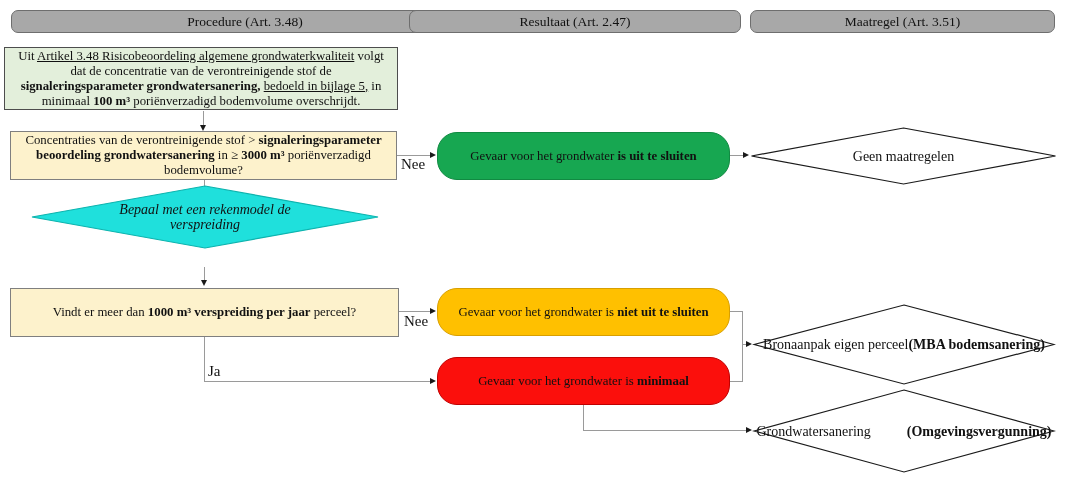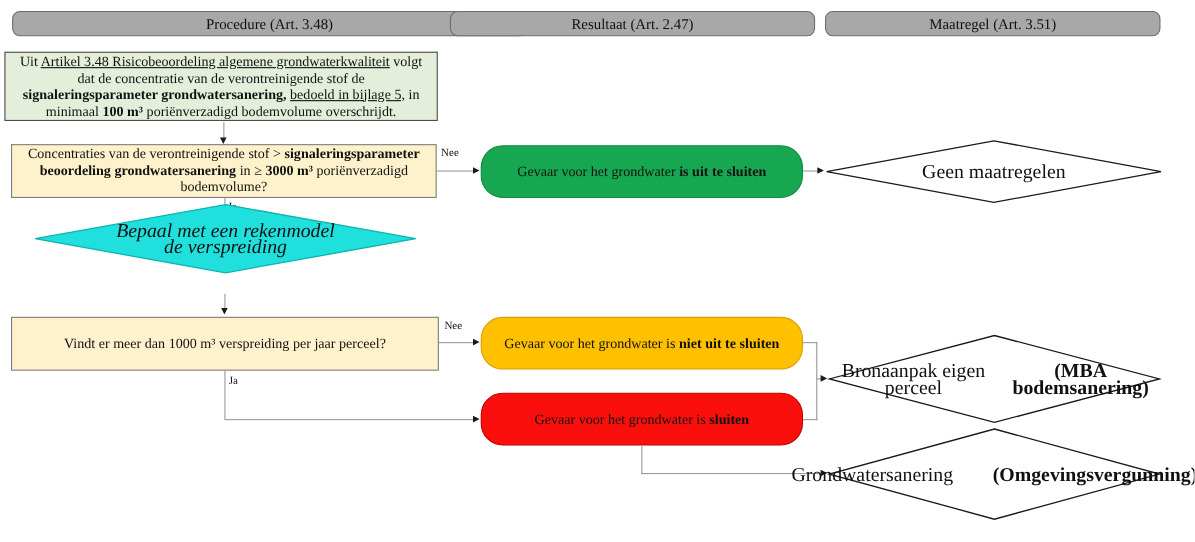--- a/index.html
+++ b/index.html
@@ -40,31 +40,31 @@
     padding:2px 10px;
   }
   .result.green{background:var(--result_green);border:1px solid var(--result_green_border);}
   .result.orange{background:var(--result_orange);border:1px solid var(--result_orange_border);}
   .result.red{background:var(--result_red);border:1px solid var(--result_red_border);}
   .dm{position:absolute;}
   .dm svg{position:absolute;left:0;top:0;}
   .dm .dm-text{
     position:absolute;inset:0;
     display:flex;align-items:center;justify-content:center;
-    text-align:center;font-size:18px;line-height:15px;
+    text-align:center;font-size:14px;line-height:15px;
   }
   .h-line{position:absolute;height:1px;background:var(--line);}
   .v-line{position:absolute;width:1px;background:var(--line);}
   .arr-r{position:absolute;width:0;height:0;
     border-top:3.5px solid transparent;border-bottom:3.5px solid transparent;
     border-left:6px solid var(--arrow);}
   .arr-d{position:absolute;width:0;height:0;
     border-left:3.5px solid transparent;border-right:3.5px solid transparent;
     border-top:6px solid var(--arrow);}
-  .edge-label{position:absolute;font-size:10px;}
+  .edge-label{position:absolute;font-size:15px;margin-top:22px;}
 </style>
 </head>
 <body>
 
 <div class="canvas">
 
   <div class="hdr" style="left:11px;top:10px;width:468px;">Procedure (Art. 3.48)</div>
   <div class="hdr" style="left:409px;top:10px;width:332px;">Resultaat (Art. 2.47)</div>
   <div class="hdr" style="left:750px;top:10px;width:305px;">Maatregel (Art. 3.51)</div>
 
@@ -93,40 +93,40 @@
     </svg>
     <div class="dm-text" style="padding:0 75px;">
         <span>Bepaal met een rekenmodel de verspreiding</span>
       </div>
   </div>
 
   <div class="v-line" style="left:204px;top:267px;height:14px;"></div>
   <div class="arr-d" style="left:200.5px;top:280px;"></div>
 
   <div class="box question" style="left:10px;top:288px;width:389px;height:49px;">
-    <div><span>Vindt er meer dan </span><span style="font-weight: normal;">1000 m³ verspreiding per jaar</span><span> perceel?</span></div>
+    <div><span>Vindt er meer dan </span><span style="font-weight: bold;">1000 m³ verspreiding per jaar</span><span> perceel?</span></div>
   </div>
 
   <span class="edge-label" style="left:404px;top:291px;">Nee</span>
   <div class="h-line" style="left:399px;top:311px;width:32px;"></div>
   <div class="arr-r" style="left:430px;top:308px;"></div>
 
   <span class="edge-label" style="left:208px;top:341px;">Ja</span>
   <div class="v-line" style="left:204px;top:337px;height:44px;"></div>
   <div class="h-line" style="left:204px;top:381px;width:227px;"></div>
   <div class="arr-r" style="left:430px;top:377.5px;"></div>
 
   <div class="box result green" style="left:437px;top:132px;width:293px;height:48px;">
     <div><span>Gevaar voor het grondwater </span><span style="font-weight: bold;">is uit te sluiten</span></div>
   </div>
   <div class="box result orange" style="left:437px;top:288px;width:293px;height:48px;">
     <div><span>Gevaar voor het grondwater is </span><span style="font-weight: bold;">niet uit te sluiten</span></div>
   </div>
   <div class="box result red" style="left:437px;top:357px;width:293px;height:48px;">
-    <div><span>Gevaar voor het grondwater is </span><span style="font-weight: bold;">sluiten</span></div>
+    <div><span>Gevaar voor het grondwater is </span><span style="font-weight: bold;">minimaal</span></div>
   </div>
 
   <div class="h-line" style="left:730px;top:155px;width:14px;"></div>
   <div class="arr-r" style="left:743px;top:152px;"></div>
 
   <div class="h-line" style="left:730px;top:311px;width:13px;"></div>
   <div class="h-line" style="left:730px;top:381px;width:13px;"></div>
   <div class="v-line" style="left:742px;top:311px;height:71px;"></div>
   <div class="h-line" style="left:742px;top:344px;width:5px;"></div>
   <div class="arr-r" style="left:746px;top:341px;"></div>

